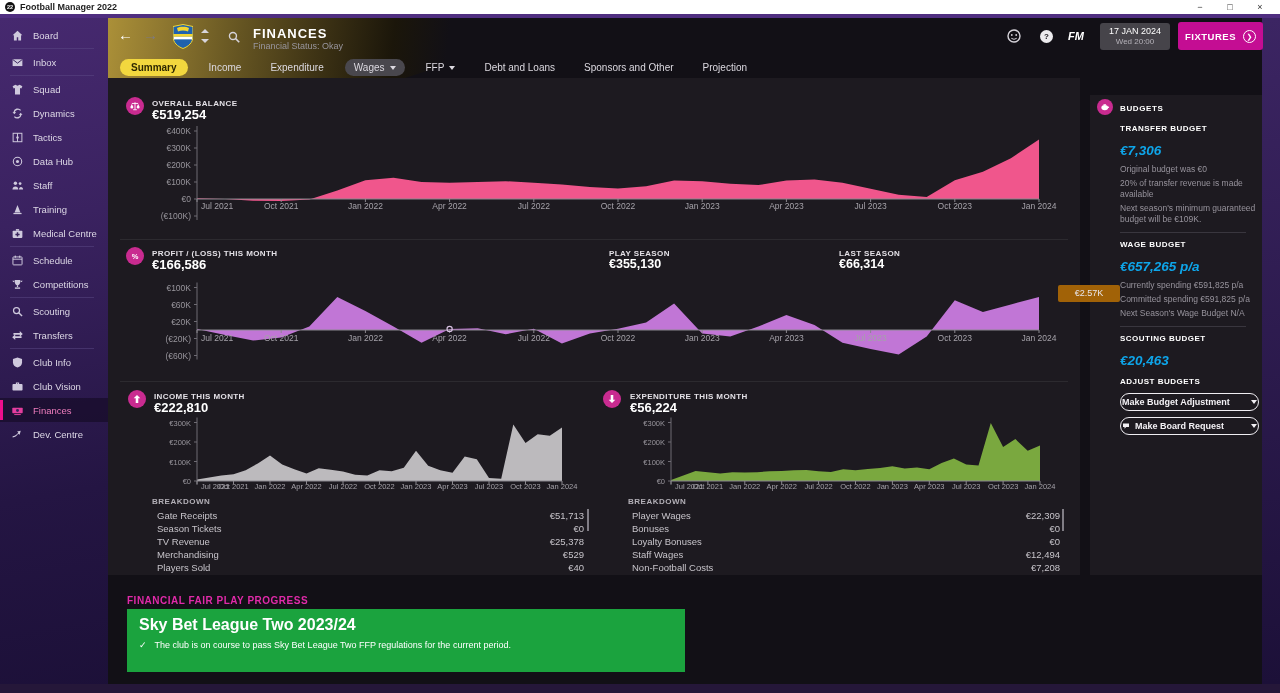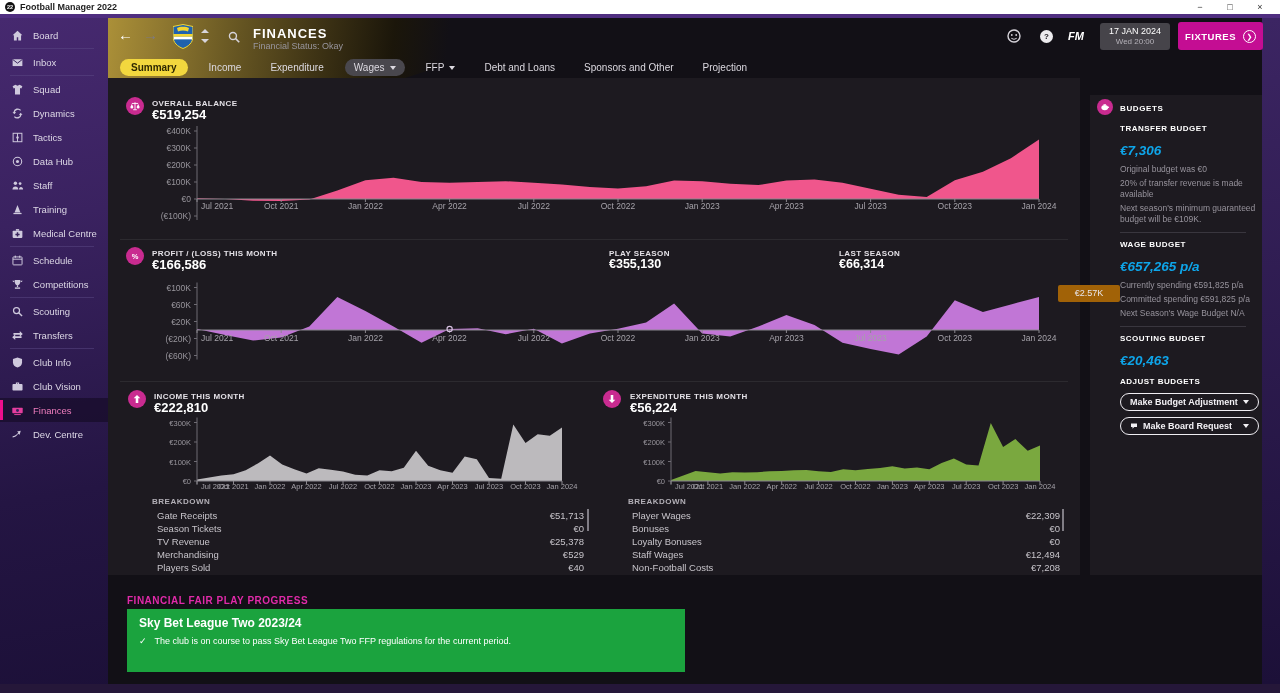--- a/index.html
+++ b/index.html
@@ -92,33 +92,33 @@
   .b-icon { position:absolute; left:1097px; top:99px; width:16px; height:16px; border-radius:50%;
     background:#c92b90; display:flex; align-items:center; justify-content:center; color:#fff; }
   .b-icon svg { width:10px; height:10px; }
   .b-head { font-size:8px; font-weight:bold; color:#fff; letter-spacing:.6px; margin-bottom:11px; }
   .b-sec-label { font-size:8px; font-weight:bold; color:#fff; letter-spacing:.5px; }
   .b-value { font-size:13.5px; font-weight:bold; color:#0ea5e9; margin:10px 0 6px;font-style:italic; }
   .b-note { font-size:8.5px; color:#97939c; line-height:11px; margin:0 0 3px; }
   .b-div { height:1px; background:#39363e; margin:7px 10px 7px 0; }
   .b-adjust { margin-top:9px; margin-bottom:7px; }
   .budget-btn { display:flex; align-items:center; justify-content:space-between; width:139px; height:18px;
-    border:1.5px solid #efedf2; border-radius:10px; padding:0 9px; margin-bottom:6px;
+    border:1.5px solid #efedf2; border-radius:10px; padding:0 1px; margin-bottom:6px;
     color:#f2f0f4; font-size:9px; font-weight:bold; cursor:pointer; }
   .budget-btn .left { display:flex; align-items:center; gap:5px; }
   .budget-btn .icn svg { width:8px; height:8px; }
   .caret { width:0; height:0; border-left:3.5px solid transparent; border-right:3.5px solid transparent;
     border-top:4px solid #f2f0f4; }
 
   
   .ffp-heading { position:absolute; left:127px; top:595px; font-size:10px; font-weight:bold;
     color:#e02aa9; letter-spacing:.5px; }
   .ffp-card { position:absolute; left:127px; top:609px; width:558px; height:63px; background:#1ba33e;
     padding:7px 12px; }
-  .ffp-title { font-size:12px; font-weight:bold; color:#fff; }
+  .ffp-title { font-size:16px; font-weight:bold; color:#fff; }
   .ffp-row { display:flex; gap:8px; margin-top:6px; align-items:flex-start; }
   .ffp-check { font-size:9px; font-weight:bold; color:#fff; }
   .ffp-text { font-size:9px; color:#fff; }
 
   
   .hicon { position:absolute; color:#d6d3da; }
   .hicon svg { display:block; }
 </style>
 </head>
 <body>

